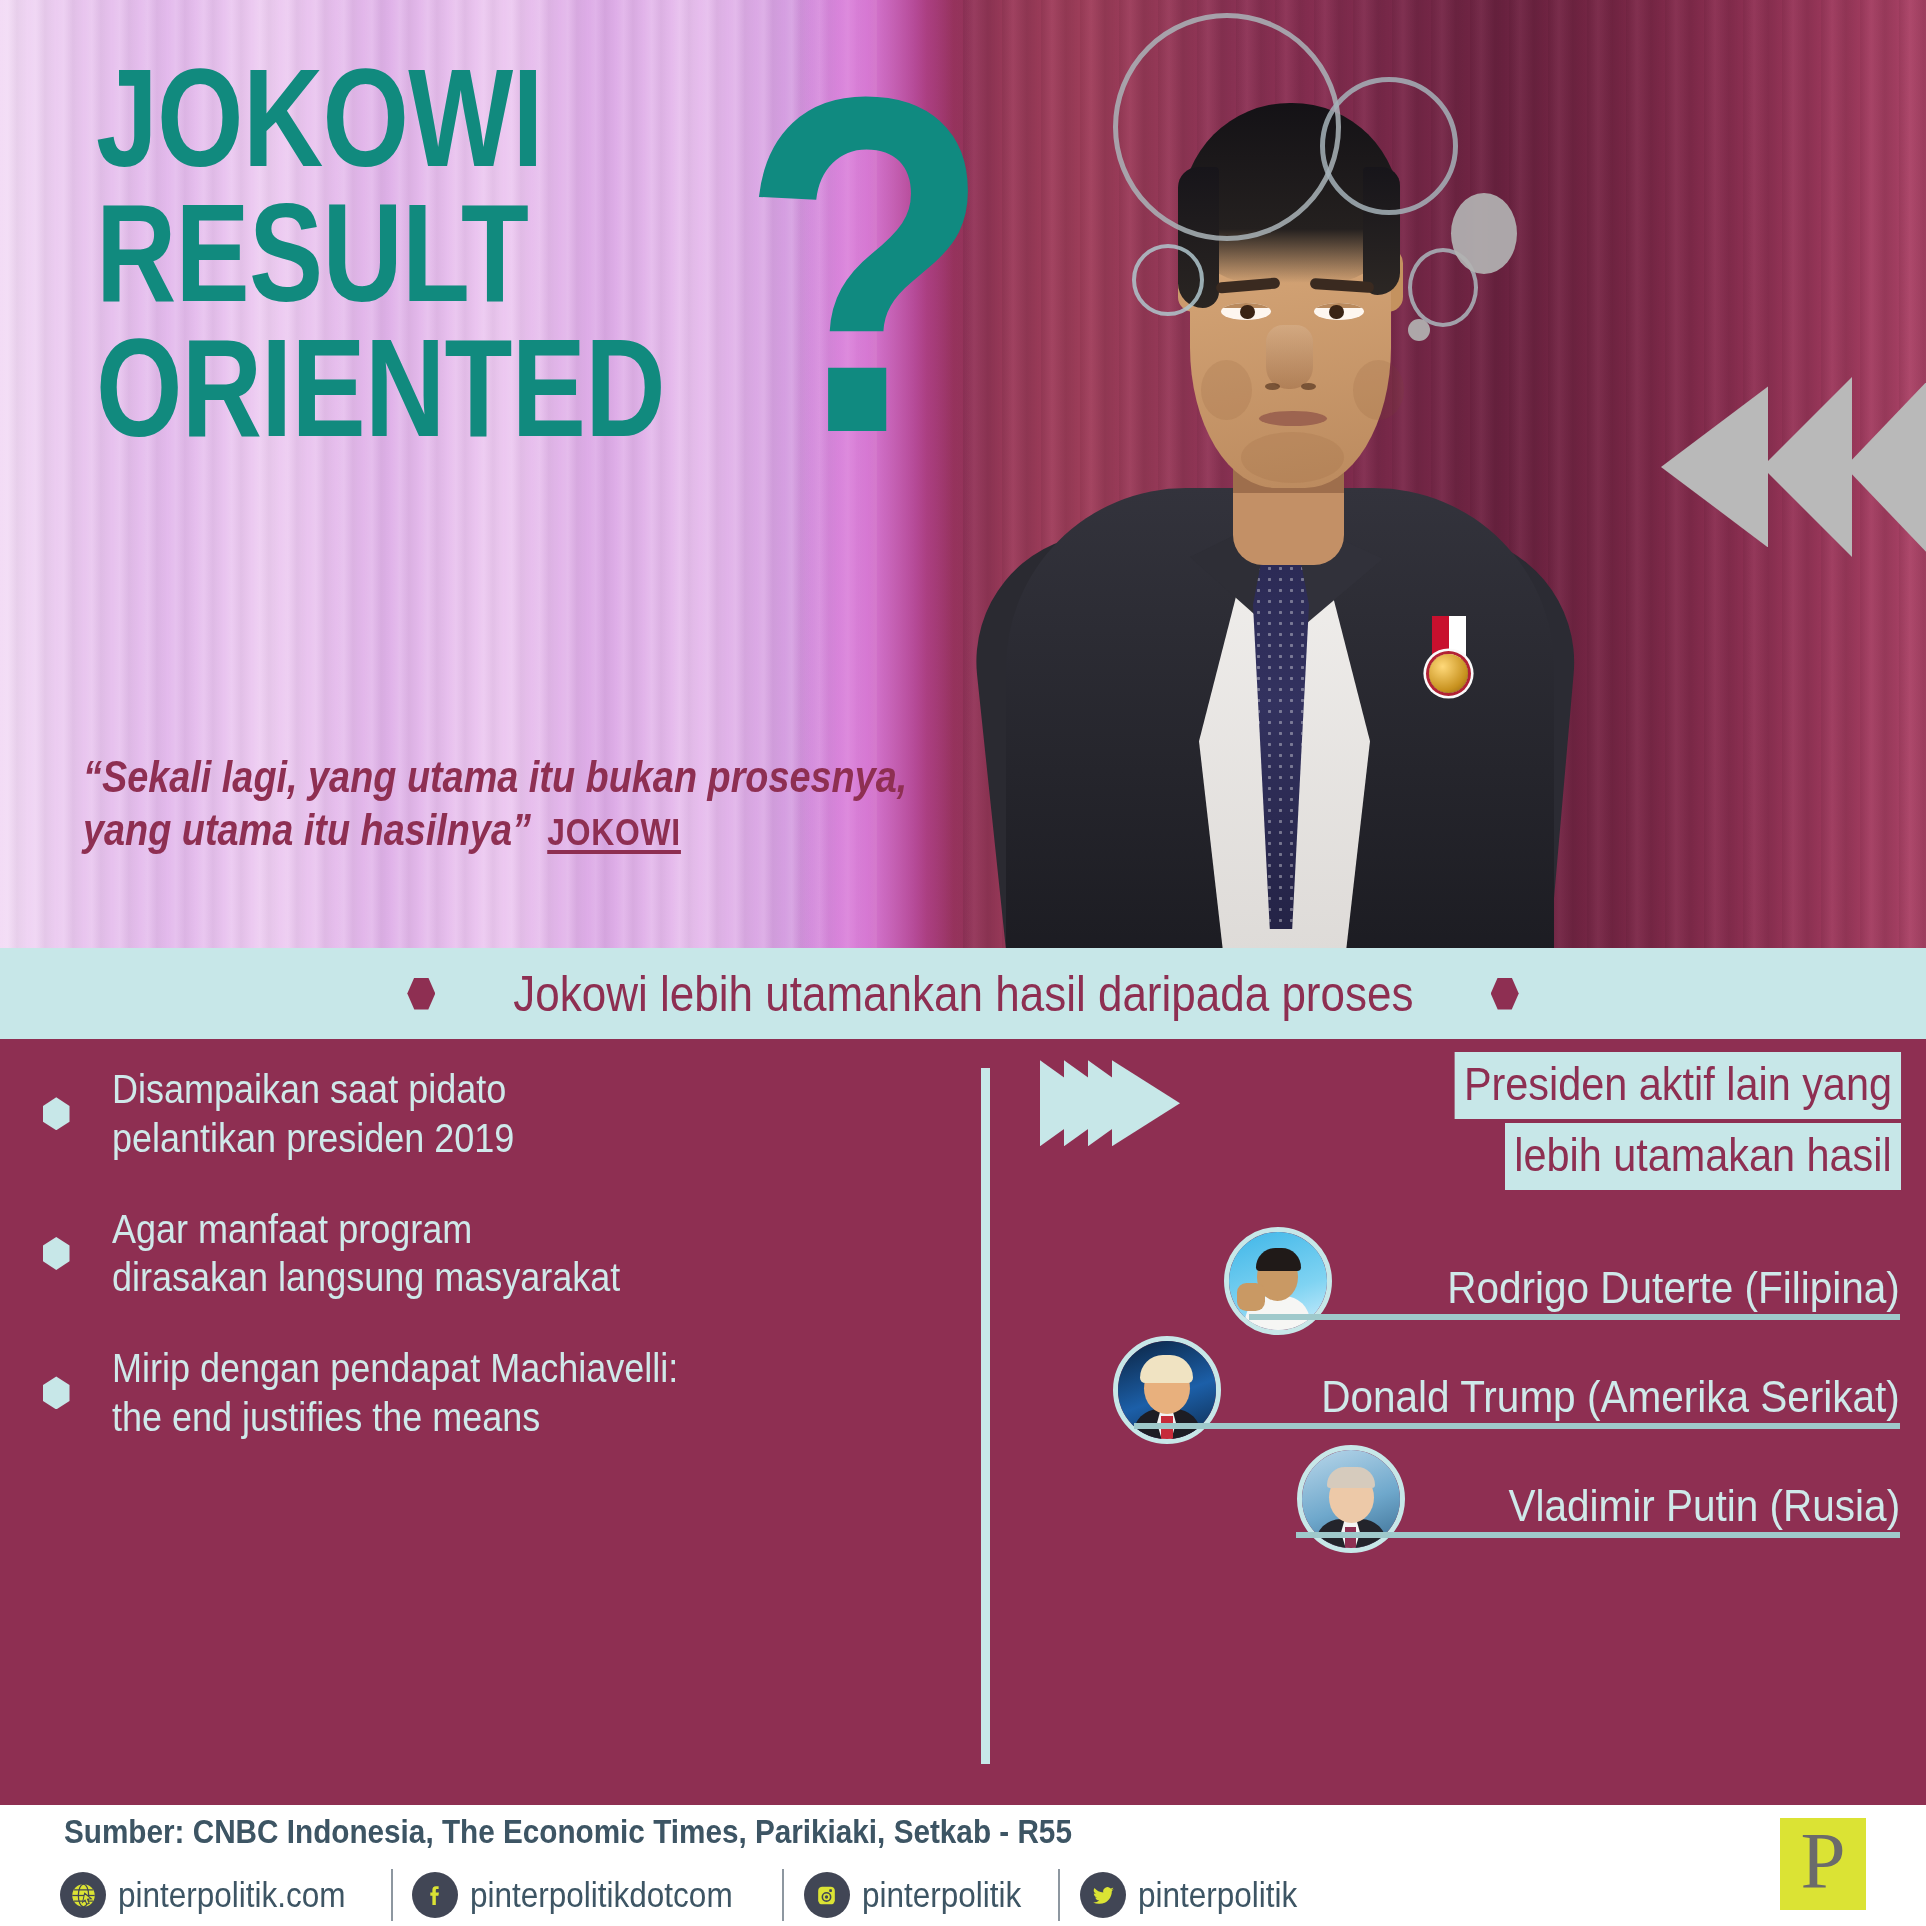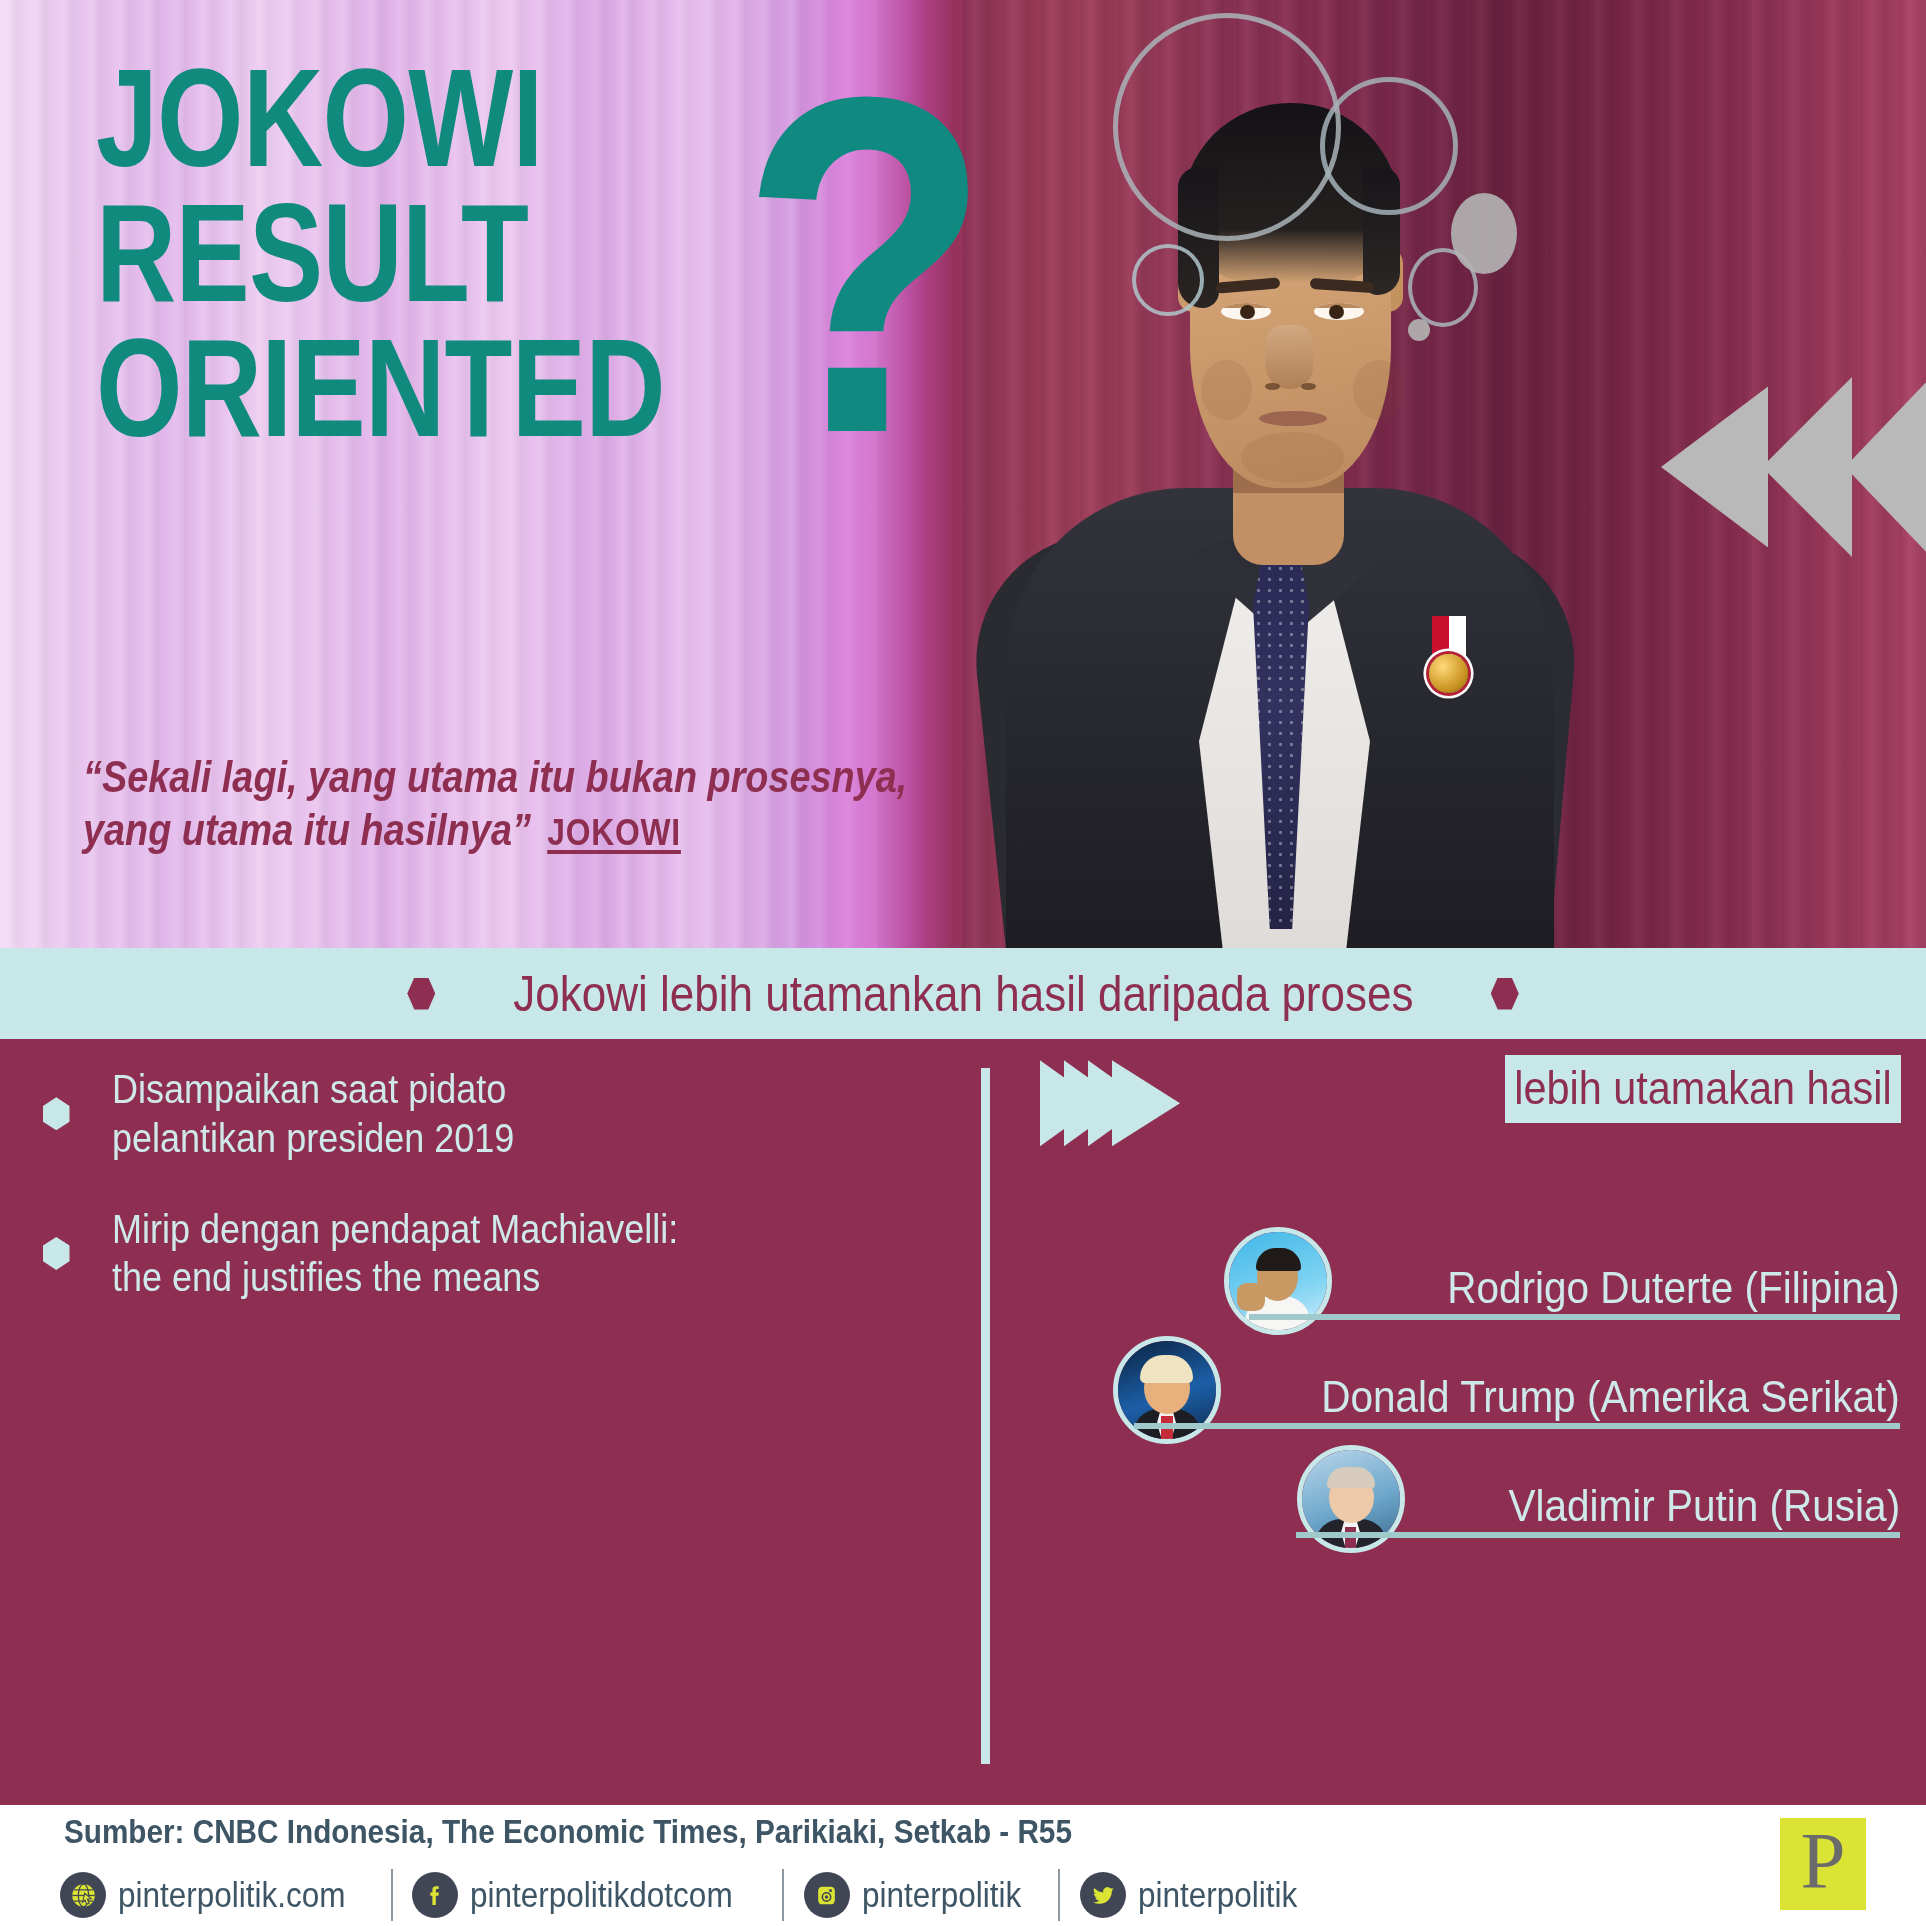--- a/index.html
+++ b/index.html
@@ -377,34 +377,40 @@
     <div id="vdivider"></div>
 
     <div id="bullets">
       <div class="bullet">
         <span class="hex"></span>
         <span class="btext">Disampaikan saat pidato
 pelantikan presiden 2019</span>
       </div>
       <div class="bullet">
         <span class="hex"></span>
+        <span class="btext">Agar manfaat program
+dirasakan langsung masyarakat</span>
+      </div>
+      <div class="bullet">
+        <span class="hex"></span>
         <span class="btext">Mirip dengan pendapat Machiavelli:
 the end justifies the means</span>
       </div>
     </div>
 
     <div id="rightcol">
       <div id="arrow3">
         <div class="ar" style="left:0px;"></div>
         <div class="ar" style="left:24px;"></div>
         <div class="ar" style="left:48px;"></div>
         <div class="ar" style="left:72px;width:68px;"></div>
       </div>
 
       <div id="rc-head">
+        <div><span class="rc-line">Presiden aktif lain yang</span></div>
         <div><span class="rc-line l2">lebih utamakan hasil</span></div>
       </div>
 
       <div id="plist">
 
         <div class="prow">
           <div class="avatar" style="left:184px;">
             <div class="av-bg" style="background:linear-gradient(160deg,#3fb6e8,#7fd3f2 60%,#cfeefc);"></div>
             <div class="av-body" style="left:16.3px;top:64px;width:65px;height:51px;background:#f6f6f4;"></div>
             <div class="av-head" style="left:28px;top:20.5px;width:41px;height:48px;background:#c99964;"></div>

